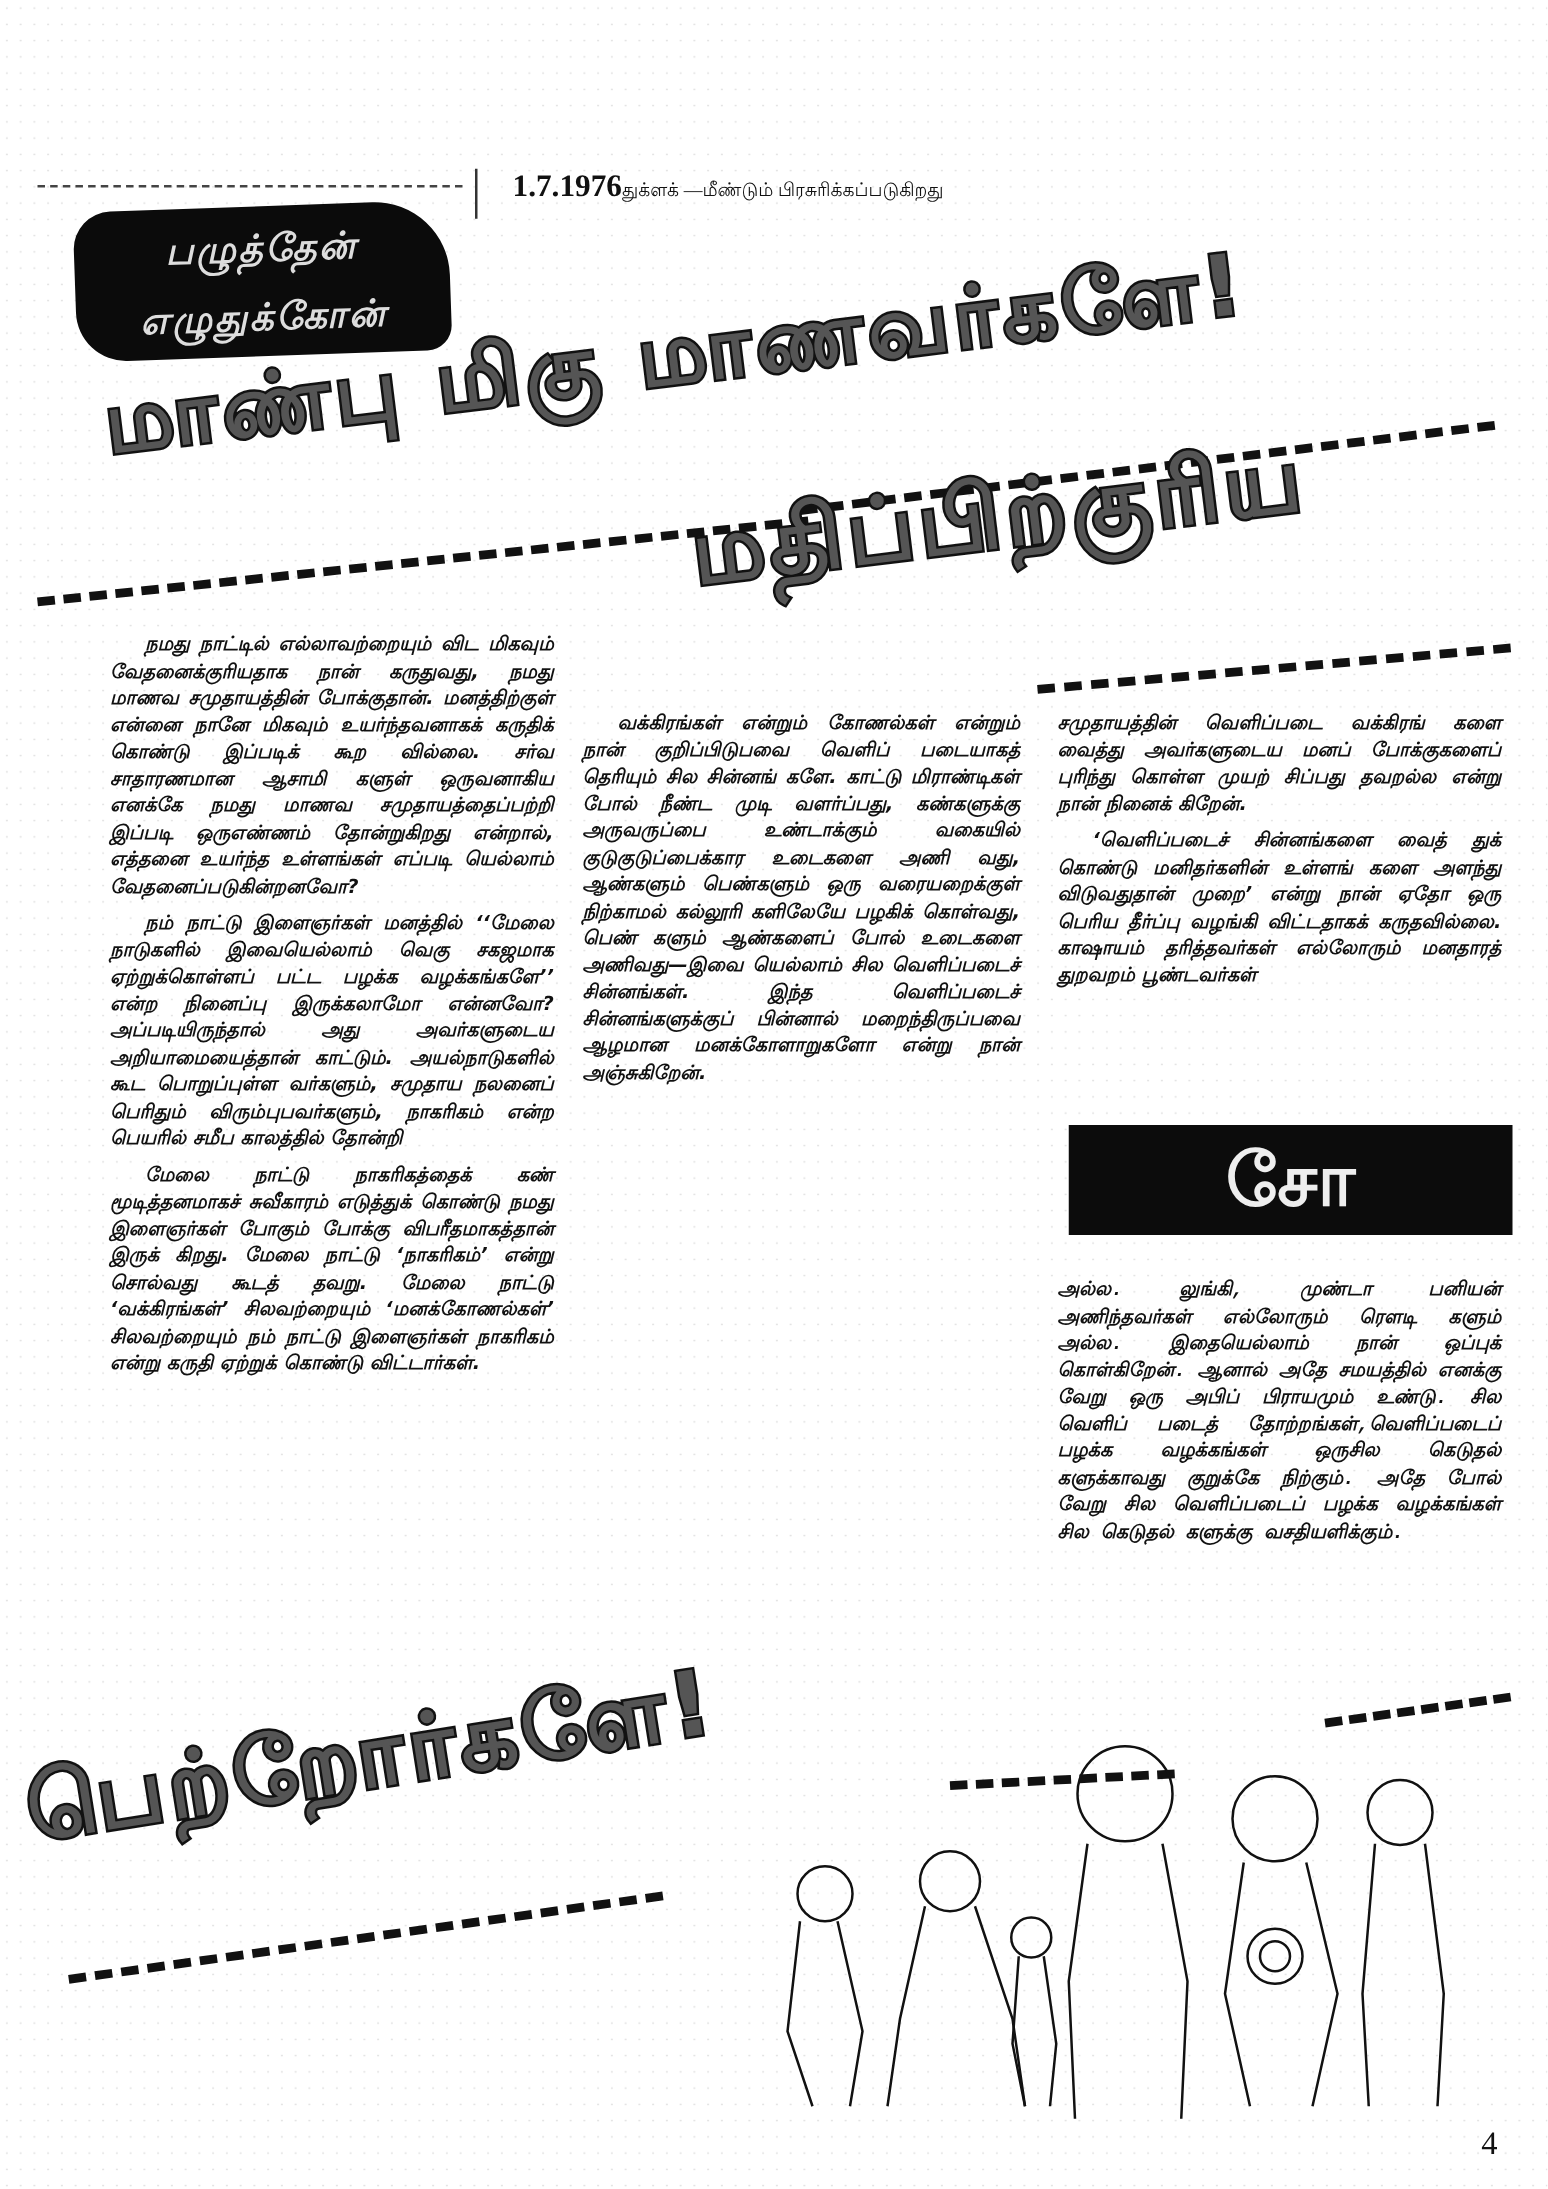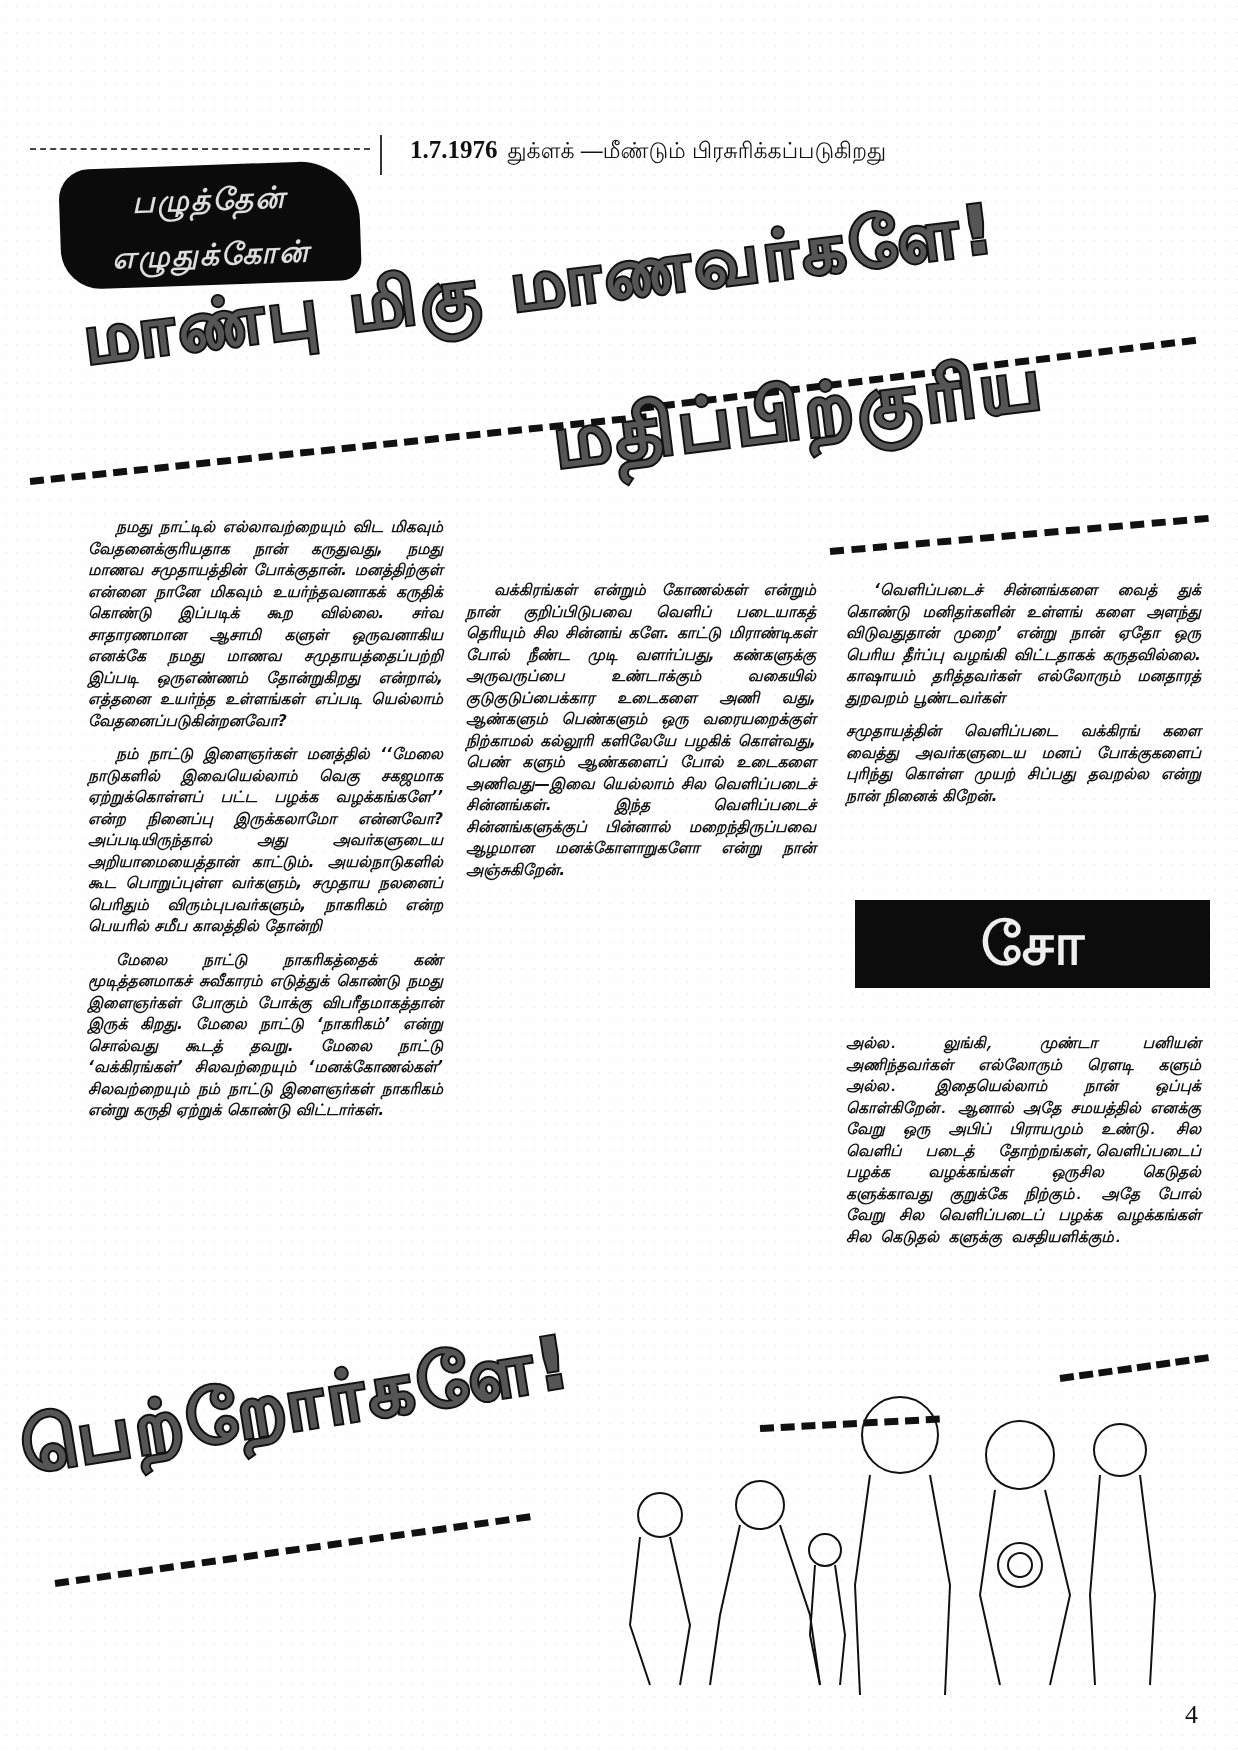--- a/index.html
+++ b/index.html
@@ -5,34 +5,34 @@
   html, body { margin:0; padding:0; background:#fff; }
   body { width:1238px; height:1751px; position:relative; overflow:hidden;
          font-family:"DejaVu Sans", sans-serif; color:#111; }
   .noise { position:absolute; inset:0;
     background-image: radial-gradient(#000 0.6px, transparent 0.8px);
     background-size: 11px 13px; opacity:0.12; pointer-events:none; }
   .topline { position:absolute; left:30px; top:148px; width:340px; border-top:2px dashed #444; }
   .vrule { position:absolute; left:380px; top:135px; height:40px; border-left:2px solid #333; }
   .dateline { position:absolute; left:410px; top:136px; font-size:25px; font-weight:bold;
               font-family:"Liberation Serif", serif; }
-  .dateline .t { font-weight:normal; font-family:Liberation Sans, sans-serif; font-size:22px; margin-left:10px; }
+  .dateline .t { font-weight:normal; font-family:Liberation Serif, serif; font-size:15px; }
   .blotch { position:absolute; left:60px; top:165px; width:300px; height:120px; background:#0b0b0b;
             border-radius:30px 60px 20px 40px; transform:rotate(-2deg); }
   .blotch div { color:#ddd; font-size:30px; font-style:italic; font-weight:bold; line-height:40px;
                 text-align:center; letter-spacing:2px; margin-top:15px; }
   .headline { position:absolute; font-weight:bold; color:#555;
               -webkit-text-stroke:4px #111; paint-order:stroke fill;
               transform-origin:left bottom; letter-spacing:4px; }
   .h1 { left:90px; top:300px; font-size:68px; transform:rotate(-7deg); }
   .h2 { left:560px; top:400px; font-size:72px; transform:rotate(-7deg); }
   .h3 { left:30px; top:1405px; font-size:72px; transform:rotate(-9deg); }
   .dash { position:absolute; height:0; border-top:7px dashed #111; transform-origin:left center; }
   .col { position:absolute; font-size:15.5px; line-height:21.5px; text-align:justify; font-style:italic; font-weight:bold; }
-  .col p { margin:12px 0 8px 0; text-indent:28px; }
+  .col p { margin:0 0 8px 0; text-indent:28px; }
   .c1 { left:88px; top:505px; width:355px; }
   .c2 { left:466px; top:568px; width:350px; }
   .c3 { left:846px; top:568px; width:355px; }
   .c3b { left:846px; top:1022px; width:355px;font-family:Liberation Mono, monospace; }
   .byline { position:absolute; left:855px; top:900px; width:355px; height:88px; background:#0c0c0c;
             color:#eee; font-size:58px; font-weight:bold; text-align:center; line-height:88px; }
   .cartoon { position:absolute; left:610px; top:1365px; width:560px; height:340px; }
   .pageno { position:absolute; left:1185px; top:1700px; font-size:26px; font-family:"Liberation Serif", serif; }
 </style>
 </head>
@@ -61,22 +61,22 @@
   <p>நமது நாட்டில் எல்லாவற்றையும் விட மிகவும் வேதனைக்குரியதாக நான் கருதுவது, நமது மாணவ சமுதாயத்தின் போக்குதான். மனத்திற்குள் என்னை நானே மிகவும் உயர்ந்தவனாகக் கருதிக் கொண்டு இப்படிக் கூற வில்லை. சர்வ சாதாரணமான ஆசாமி களுள் ஒருவனாகிய எனக்கே நமது மாணவ சமுதாயத்தைப்பற்றி இப்படி ஒருஎண்ணம் தோன்றுகிறது என்றால், எத்தனை உயர்ந்த உள்ளங்கள் எப்படி யெல்லாம் வேதனைப்படுகின்றனவோ?</p>
   <p>நம் நாட்டு இளைஞர்கள் மனத்தில் ‘‘மேலை நாடுகளில் இவையெல்லாம் வெகு சகஜமாக ஏற்றுக்கொள்ளப் பட்ட பழக்க வழக்கங்களே’’ என்ற நினைப்பு இருக்கலாமோ என்னவோ? அப்படியிருந்தால் அது அவர்களுடைய அறியாமையைத்தான் காட்டும். அயல்நாடுகளில் கூட பொறுப்புள்ள வர்களும், சமுதாய நலனைப் பெரிதும் விரும்புபவர்களும், நாகரிகம் என்ற பெயரில் சமீப காலத்தில் தோன்றி</p>
   <p>மேலை நாட்டு நாகரிகத்தைக் கண் மூடித்தனமாகச் சுவீகாரம் எடுத்துக் கொண்டு நமது இளைஞர்கள் போகும் போக்கு விபரீதமாகத்தான் இருக் கிறது. மேலை நாட்டு ‘நாகரிகம்’ என்று சொல்வது கூடத் தவறு. மேலை நாட்டு ‘வக்கிரங்கள்’ சிலவற்றையும் ‘மனக்கோணல்கள்’ சிலவற்றையும் நம் நாட்டு இளைஞர்கள் நாகரிகம் என்று கருதி ஏற்றுக் கொண்டு விட்டார்கள்.</p>
 </div>
 
 <div class="col c2">
   <p>வக்கிரங்கள் என்றும் கோணல்கள் என்றும் நான் குறிப்பிடுபவை வெளிப் படையாகத் தெரியும் சில சின்னங் களே. காட்டு மிராண்டிகள் போல் நீண்ட முடி வளர்ப்பது, கண்களுக்கு அருவருப்பை உண்டாக்கும் வகையில் குடுகுடுப்பைக்கார உடைகளை அணி வது, ஆண்களும் பெண்களும் ஒரு வரையறைக்குள் நிற்காமல் கல்லூரி களிலேயே பழகிக் கொள்வது, பெண் களும் ஆண்களைப் போல் உடைகளை அணிவது—இவை யெல்லாம் சில வெளிப்படைச் சின்னங்கள். இந்த வெளிப்படைச் சின்னங்களுக்குப் பின்னால் மறைந்திருப்பவை ஆழமான மனக்கோளாறுகளோ என்று நான் அஞ்சுகிறேன்.</p>
 </div>
 
 <div class="col c3">
+  <p style="text-indent:0">சமுதாயத்தின் வெளிப்படை வக்கிரங் களை வைத்து அவர்களுடைய மனப் போக்குகளைப் புரிந்து கொள்ள முயற் சிப்பது தவறல்ல என்று நான் நினைக் கிறேன்.</p>
   <p>‘வெளிப்படைச் சின்னங்களை வைத் துக் கொண்டு மனிதர்களின் உள்ளங் களை அளந்து விடுவதுதான் முறை’ என்று நான் ஏதோ ஒரு பெரிய தீர்ப்பு வழங்கி விட்டதாகக் கருதவில்லை. காஷாயம் தரித்தவர்கள் எல்லோரும் மனதாரத் துறவறம் பூண்டவர்கள்</p>
-  <p style="text-indent:0">சமுதாயத்தின் வெளிப்படை வக்கிரங் களை வைத்து அவர்களுடைய மனப் போக்குகளைப் புரிந்து கொள்ள முயற் சிப்பது தவறல்ல என்று நான் நினைக் கிறேன்.</p>
 </div>
 
 <div class="byline">சோ</div>
 
 <div class="col c3b">
   <p style="text-indent:0">அல்ல. லுங்கி, முண்டா பனியன் அணிந்தவர்கள் எல்லோரும் ரௌடி களும் அல்ல. இதையெல்லாம் நான் ஒப்புக் கொள்கிறேன். ஆனால் அதே சமயத்தில் எனக்கு வேறு ஒரு அபிப் பிராயமும் உண்டு. சில வெளிப் படைத் தோற்றங்கள்,வெளிப்படைப் பழக்க வழக்கங்கள் ஒருசில கெடுதல் களுக்காவது குறுக்கே நிற்கும். அதே போல் வேறு சில வெளிப்படைப் பழக்க வழக்கங்கள் சில கெடுதல் களுக்கு வசதியளிக்கும்.</p>
 </div>
 
 <div class="headline h3">பெற்றோர்களே!</div>
 <div class="dash" style="left:55px;top:1580px;width:480px;transform:rotate(-8deg);"></div>

